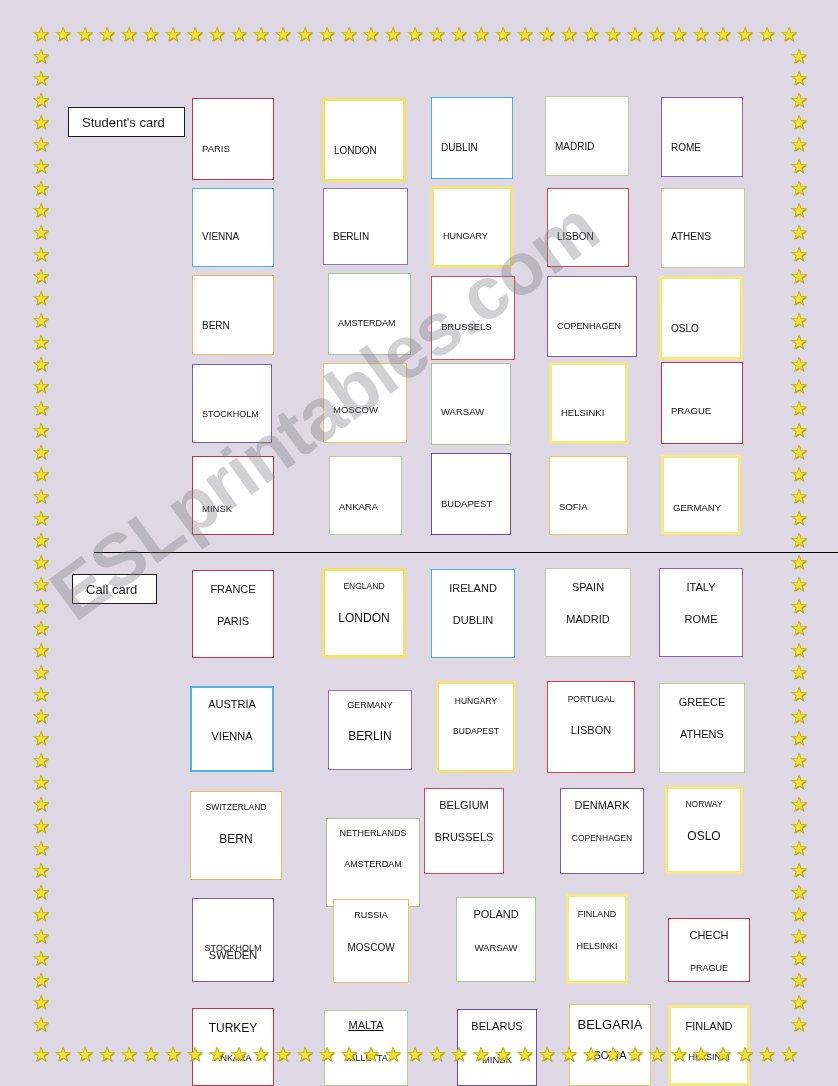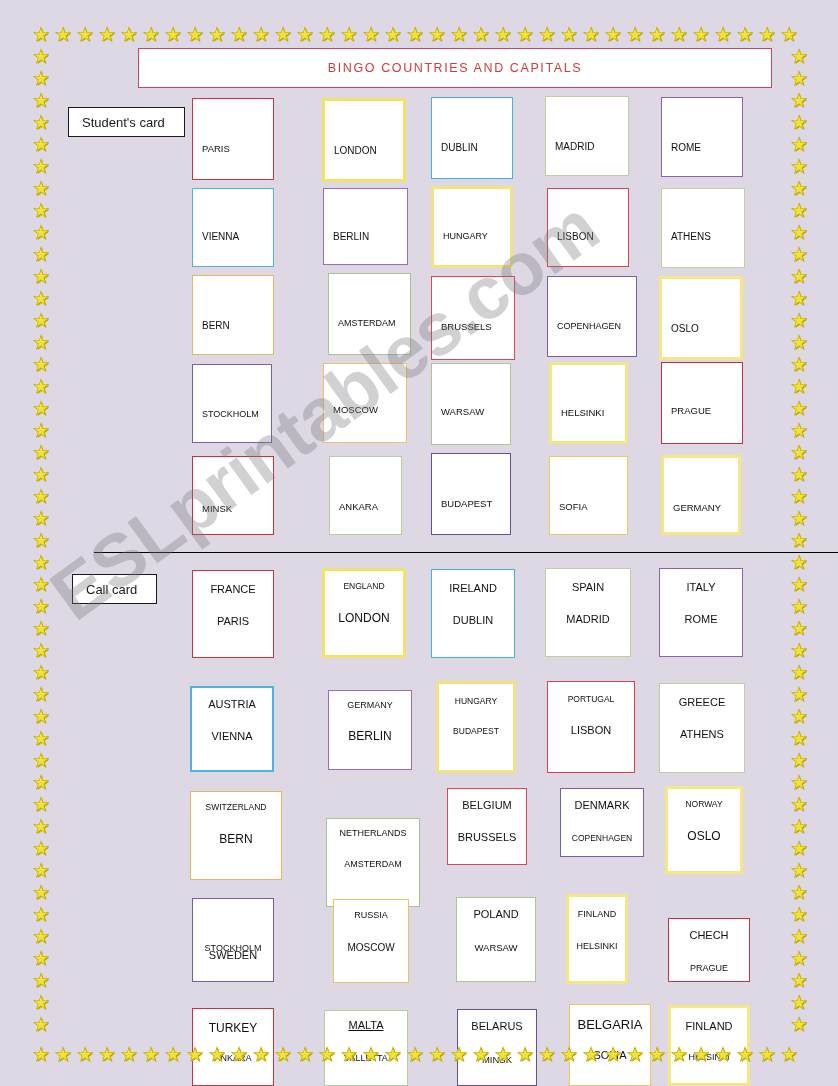--- a/index.html
+++ b/index.html
@@ -152,23 +152,20 @@
 </style>
 </head>
 <body>
 
 <div id="page">
 
   <div id="watermark">ESLprintables.com</div>
 
   <div id="content">
 
-    <div id="title-box">
-      <span id="title-text">BINGO  COUNTRIES  AND  CAPITALS</span>
-    </div>
 
     <div id="student-label" class="section-label">
       <span>Student's card</span>
     </div>
 
     <div id="divider"></div>
 
     <div id="call-label" class="section-label">
       <span>Call card</span>
     </div>
@@ -293,25 +290,25 @@
           <div class="line" style="top: 44px; font-size: 11px;">ATHENS</div>
         </div>
         <div class="card ccard" style="left: 190px; top: 791px; width: 92px; height: 89px; border: 1.8px solid rgb(232, 184, 90);">
           <div class="line" style="top: 10px; font-size: 8.5px;">SWITZERLAND</div>
           <div class="line" style="top: 40px; font-size: 12px;">BERN</div>
         </div>
         <div class="card ccard" style="left: 326px; top: 786px; width: 94px; height: 89px; border: 1.7px solid rgb(168, 196, 141); margin-top: 32px;">
           <div class="line" style="top: 9px; font-size: 9px;">NETHERLANDS</div>
           <div class="line" style="top: 40px; font-size: 9px;">AMSTERDAM</div>
         </div>
-        <div class="card ccard" style="left: 447px; top: 788px; width: 80px; height: 77px; border: 1.6px solid rgb(222, 68, 82); padding-left: 43px;">
+        <div class="card ccard" style="left: 424px; top: 788px; width: 80px; height: 86px; border: 1.6px solid rgb(222, 68, 82); padding-left: 43px;">
           <div class="line" style="top: 10px; font-size: 11px;">BELGIUM</div>
           <div class="line" style="top: 42px; font-size: 11px;">BRUSSELS</div>
         </div>
-        <div class="card ccard" style="left: 560px; top: 788px; width: 84px; height: 69px; border: 1.7px solid rgb(122, 95, 168);">
+        <div class="card ccard" style="left: 560px; top: 788px; width: 84px; height: 86px; border: 1.7px solid rgb(122, 95, 168);">
           <div class="line" style="top: 10px; font-size: 11px;">DENMARK</div>
           <div class="line" style="top: 44px; font-size: 8.5px;">COPENHAGEN</div>
         </div>
         <div class="card ccard" style="left: 665px; top: 786px; width: 78px; height: 88px; border: 3.4px solid rgb(244, 231, 132);">
           <div class="line" style="top: 10px; font-size: 8.5px;">NORWAY</div>
           <div class="line" style="top: 40px; font-size: 12px;">OSLO</div>
         </div>
         <div class="card ccard" style="left: 192px; top: 898px; width: 82px; height: 84px; border: 1.5px solid rgb(122, 95, 168);">
           <div class="line" style="top: 10px; font-size: 11px; margin-top: 40px;">SWEDEN</div>
           <div class="line" style="top: 44px; font-size: 9px;">STOCKHOLM</div>

